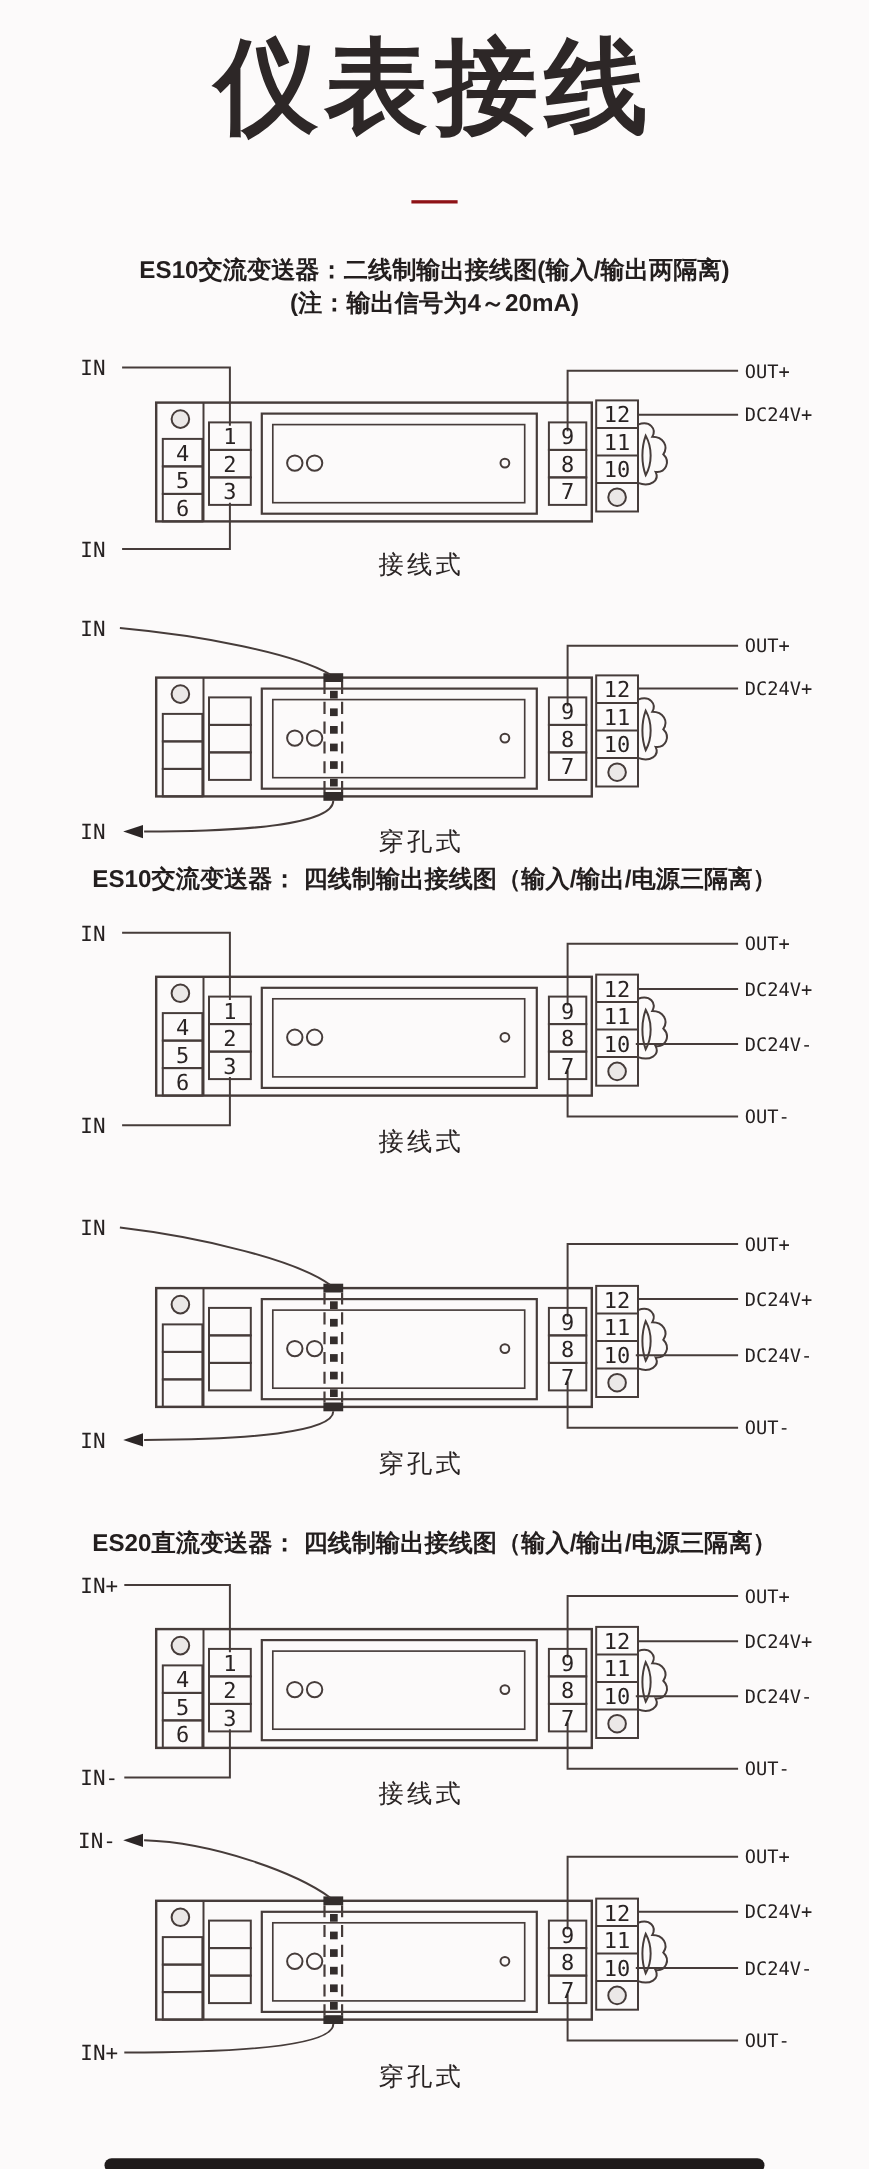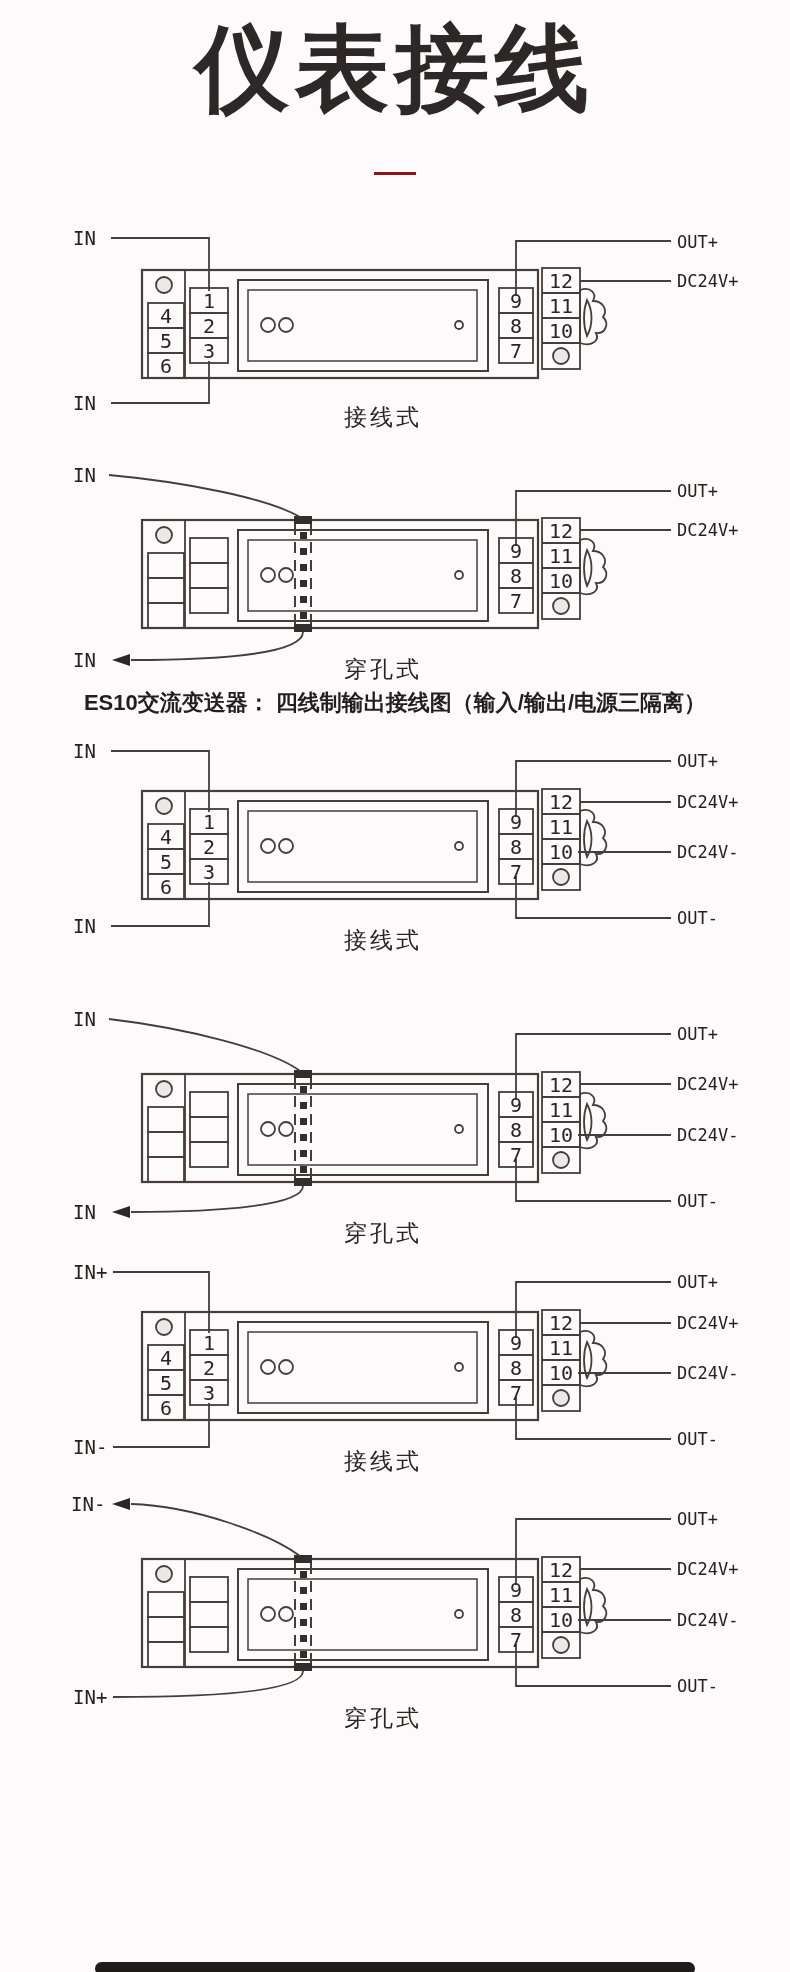--- a/index.html
+++ b/index.html
@@ -3,21 +3,21 @@
 <meta charset="utf-8">
 <style>
   html,body{margin:0;padding:0;background:#ffffff;}
   .page{
     width:790px;height:1972px;margin:0 auto;position:relative;overflow:hidden;
     background:#fcfafa;color:#2b2525;
     font-family:"Liberation Sans",sans-serif;
   }
   .page-title{
     text-align:center;font-size:94px;font-weight:bold;letter-spacing:6px;
-    padding-top:18px;line-height:1.08;color:#2d2727;
+    padding-top:28px;line-height:1.08;color:#2d2727;
   }
   .title-divider{width:42px;height:3px;margin:52px auto 46px;background:#8e1216;}
   .section-heading{
     text-align:center;font-size:22px;font-weight:bold;line-height:1.38;
     color:#231e1e;margin:0;
   }
   .fig{display:block;margin:0 auto;}
   .m-fig1{margin-top:26px;}
   .m-fig2{margin-top:24px;}
   .m-h2{}
@@ -90,20 +90,24 @@
         <rect x="158" y="60" width="7" height="7" fill="#332d2c" stroke="none"></rect>
         <rect x="158" y="76" width="7" height="7" fill="#332d2c" stroke="none"></rect>
         <rect x="158" y="92" width="7" height="7" fill="#332d2c" stroke="none"></rect>
       </g>
     </defs>
   </svg>
 
   <div class="page-title">仪表接线</div>
   <div class="title-divider"></div>
 
+  <div class="section-heading">
+    <div>ES10交流变送器：二线制输出接线图(输入/输出两隔离)</div>
+    <div>(注：输出信号为4～20mA)</div>
+  </div>
 
   <svg class="fig m-fig1" width="720" height="215" viewBox="0 0 720 215" role="img">
     <g class="dev">
         <use href="#dev-core" x="107" y="49"></use>
       </g>
     <path class="wire" d="M76,17 H174 V70"></path>
     <path class="wire" d="M174,140 V182 H76"></path>
     <path class="wire" d="M481,75 V20 H636"></path>
     <path class="wire" d="M545,60 H636"></path>
     <text class="iolab" x="38" y="24">IN</text>
@@ -203,20 +207,23 @@
     <text class="tnum" x="526" y="88">12</text>
     <text class="tnum" x="526" y="113">11</text>
     <text class="tnum" x="526" y="138">10</text>
     <text class="outlab" x="642" y="36">OUT+</text>
     <text class="outlab" x="642" y="86">DC24V+</text>
     <text class="outlab" x="642" y="137">DC24V-</text>
     <text class="outlab" x="642" y="203">OUT-</text>
     <text class="caption" x="348" y="237">穿孔式</text>
   </svg>
 
+  <div class="section-heading m-h3">
+    <div>ES20直流变送器： 四线制输出接线图（输入/输出/电源三隔离）</div>
+  </div>
 
   <svg class="fig m-fig5" width="720" height="222" viewBox="0 0 720 222" role="img">
     <g class="dev">
         <use href="#dev-core" x="107" y="57"></use>
       </g>
     <path class="wire" d="M78,17 H174 V78"></path>
     <path class="wire" d="M174,148 V192 H78"></path>
     <path class="wire" d="M481,83 V27 H636"></path>
     <path class="wire" d="M545,68 H636"></path>
     <path class="wire" d="M543,118 H636"></path>

